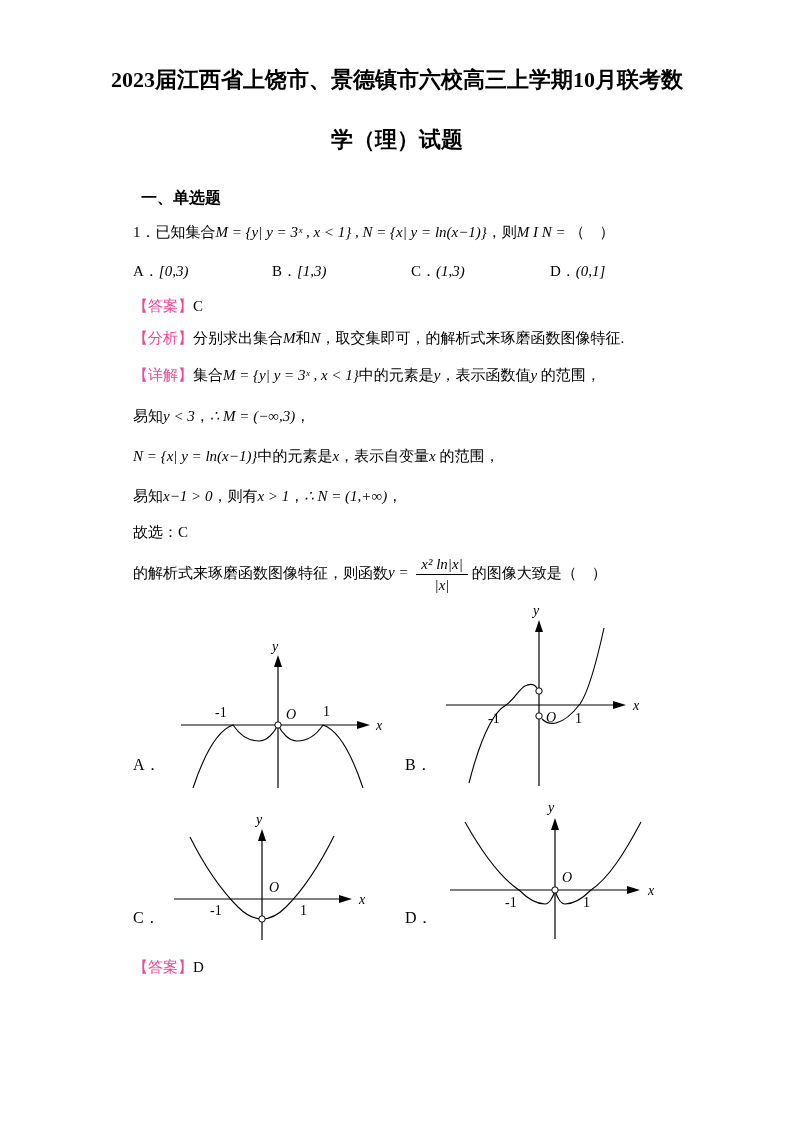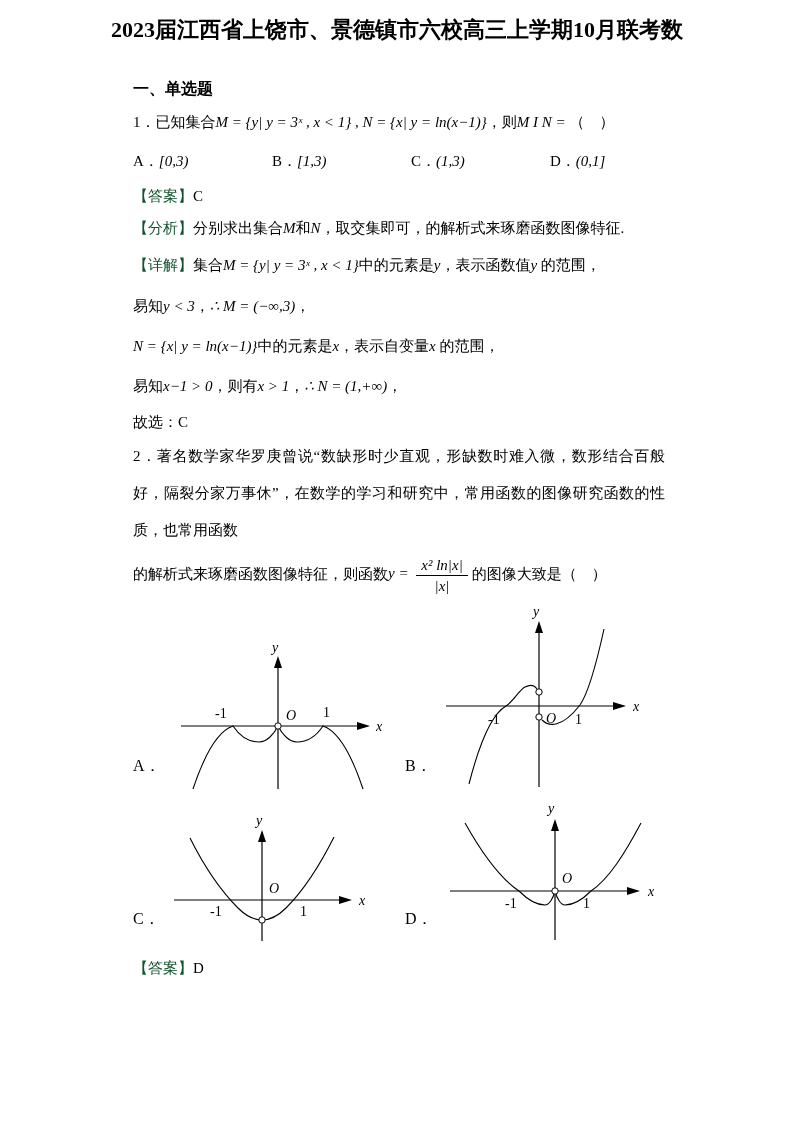--- a/index.html
+++ b/index.html
@@ -3,37 +3,37 @@
 <meta charset="utf-8">
 <style>
   html,body{margin:0;padding:0;}
   body{
     width:794px;height:1123px;background:#ffffff;color:#000;
     font-family:"Liberation Serif","DejaVu Serif",serif;
     position:relative;overflow:hidden;
   }
   .page{position:absolute;inset:0;background:#fff;}
   .title{
-    margin:0 70px;text-align:center;
+    padding-top:50px;margin:0 70px;text-align:center;
     font-weight:bold;font-size:22px;line-height:60px;
   }
   .body{margin:16px 129px 0 133px;font-size:15px;}
   .heading{
-    font-family:Liberation Serif, serif;
-    font-weight:bold;font-size:16px;line-height:26px;
+    font-family:Liberation Mono, monospace;
+    font-weight:bold;font-size:16px;line-height:26px;margin-left:8px;
   }
   .b-line{line-height:40px;}
   .lh32{line-height:32px;}
   .lh42{line-height:42px;}
   .para{line-height:37px;text-align:justify;}
   .formula-line{min-height:52px;display:flex;align-items:center;}
   .options{display:flex;line-height:38px;}
   .options .opt{width:139px;}
   .options .opt:last-child{width:auto;}
-  .blue{color:#14532d;font-family:"Liberation Sans","DejaVu Sans",sans-serif;}
+  .blue{color:#ec4899;font-family:"Liberation Sans","DejaVu Sans",sans-serif;}
   .seg-cn{font-style:normal;}
   .seg-math{font-style:italic;font-family:"Liberation Serif","DejaVu Serif",serif;margin-top:13px;}
   .frac{display:inline-block;vertical-align:middle;text-align:center;margin:0 4px;
         font-style:italic;line-height:1.2;}
   .frac .num{display:block;padding:0 5px 1px;border-bottom:1px solid #000;}
   .frac .den{display:block;padding-top:1px;}
   .graph-grid{margin-top:0;}
   .g-row{display:flex;align-items:flex-end;}
   .g-cell{display:flex;align-items:flex-end;}
   .g-cell.c1{width:272px;}
@@ -47,20 +47,21 @@
   .it{font-style:italic;}
   .answer-line{line-height:32px;margin-top:8px;}
 </style>
 </head>
 <body>
 
 <div class="page">
 
   <div class="title">
     <div>2023届江西省上饶市、景德镇市六校高三上学期10月联考数</div>
+    <div>学（理）试题</div>
   </div>
 
   <div class="body">
 
     <div class="heading">一、单选题</div>
 
     <div class="b-line"><span class="seg-cn">1．已知集合</span><span class="seg-math">M = {y| y = 3ˣ , x &lt; 1} , N = {x| y = ln(x−1)}</span><span class="seg-cn">，则</span><span class="seg-math">M I N = </span><span class="seg-cn">（　）</span></div>
 
     <div class="options">
       <span class="opt"><span>A．</span><span class="seg-math">[0,3)</span></span>
@@ -80,21 +81,20 @@
     <div class="b-line lh42">
       <span class="blue">【详解】</span><span><span class="seg-cn">集合</span><span class="seg-math">M = {y| y = 3ˣ , x &lt; 1}</span><span class="seg-cn">中的元素是</span><span class="seg-math">y</span><span class="seg-cn">，表示函数值</span><span class="seg-math">y</span><span class="seg-cn"> 的范围，</span></span>
     </div>
 
     <div class="b-line"><span class="seg-cn">易知</span><span class="seg-math">y &lt; 3</span><span class="seg-cn">，</span><span class="seg-math">∴ M = (−∞,3)</span><span class="seg-cn">，</span></div>
     <div class="b-line"><span class="seg-math">N = {x| y = ln(x−1)}</span><span class="seg-cn">中的元素是</span><span class="seg-math">x</span><span class="seg-cn">，表示自变量</span><span class="seg-math">x</span><span class="seg-cn"> 的范围，</span></div>
     <div class="b-line"><span class="seg-cn">易知</span><span class="seg-math">x−1 &gt; 0</span><span class="seg-cn">，则有</span><span class="seg-math">x &gt; 1</span><span class="seg-cn">，</span><span class="seg-math">∴ N = (1,+∞)</span><span class="seg-cn">，</span></div>
 
     <div class="b-line lh32">故选：C</div>
 
-    <div class="para">2．著名数学家华罗庚曾说“数缺形时少直观，形缺数时难入微，数形结合百般好，隔裂分家万事休”，在数学的学习和研究中，常用函数的图像研究函数的性质，也常用函数</div>
 
     <div class="formula-line">
       <span><span class="seg-cn">的解析式来琢磨函数图像特征，则函数</span><span class="seg-math">y = </span><span class="frac"><span class="num">x² ln|x|</span><span class="den">|x|</span></span><span class="seg-cn">的图像大致是（　）</span></span>
     </div>
 
     <div class="graph-grid">
 
       <div class="g-row">
         <div class="g-cell c1">
           <span class="g-letter">A．</span>

